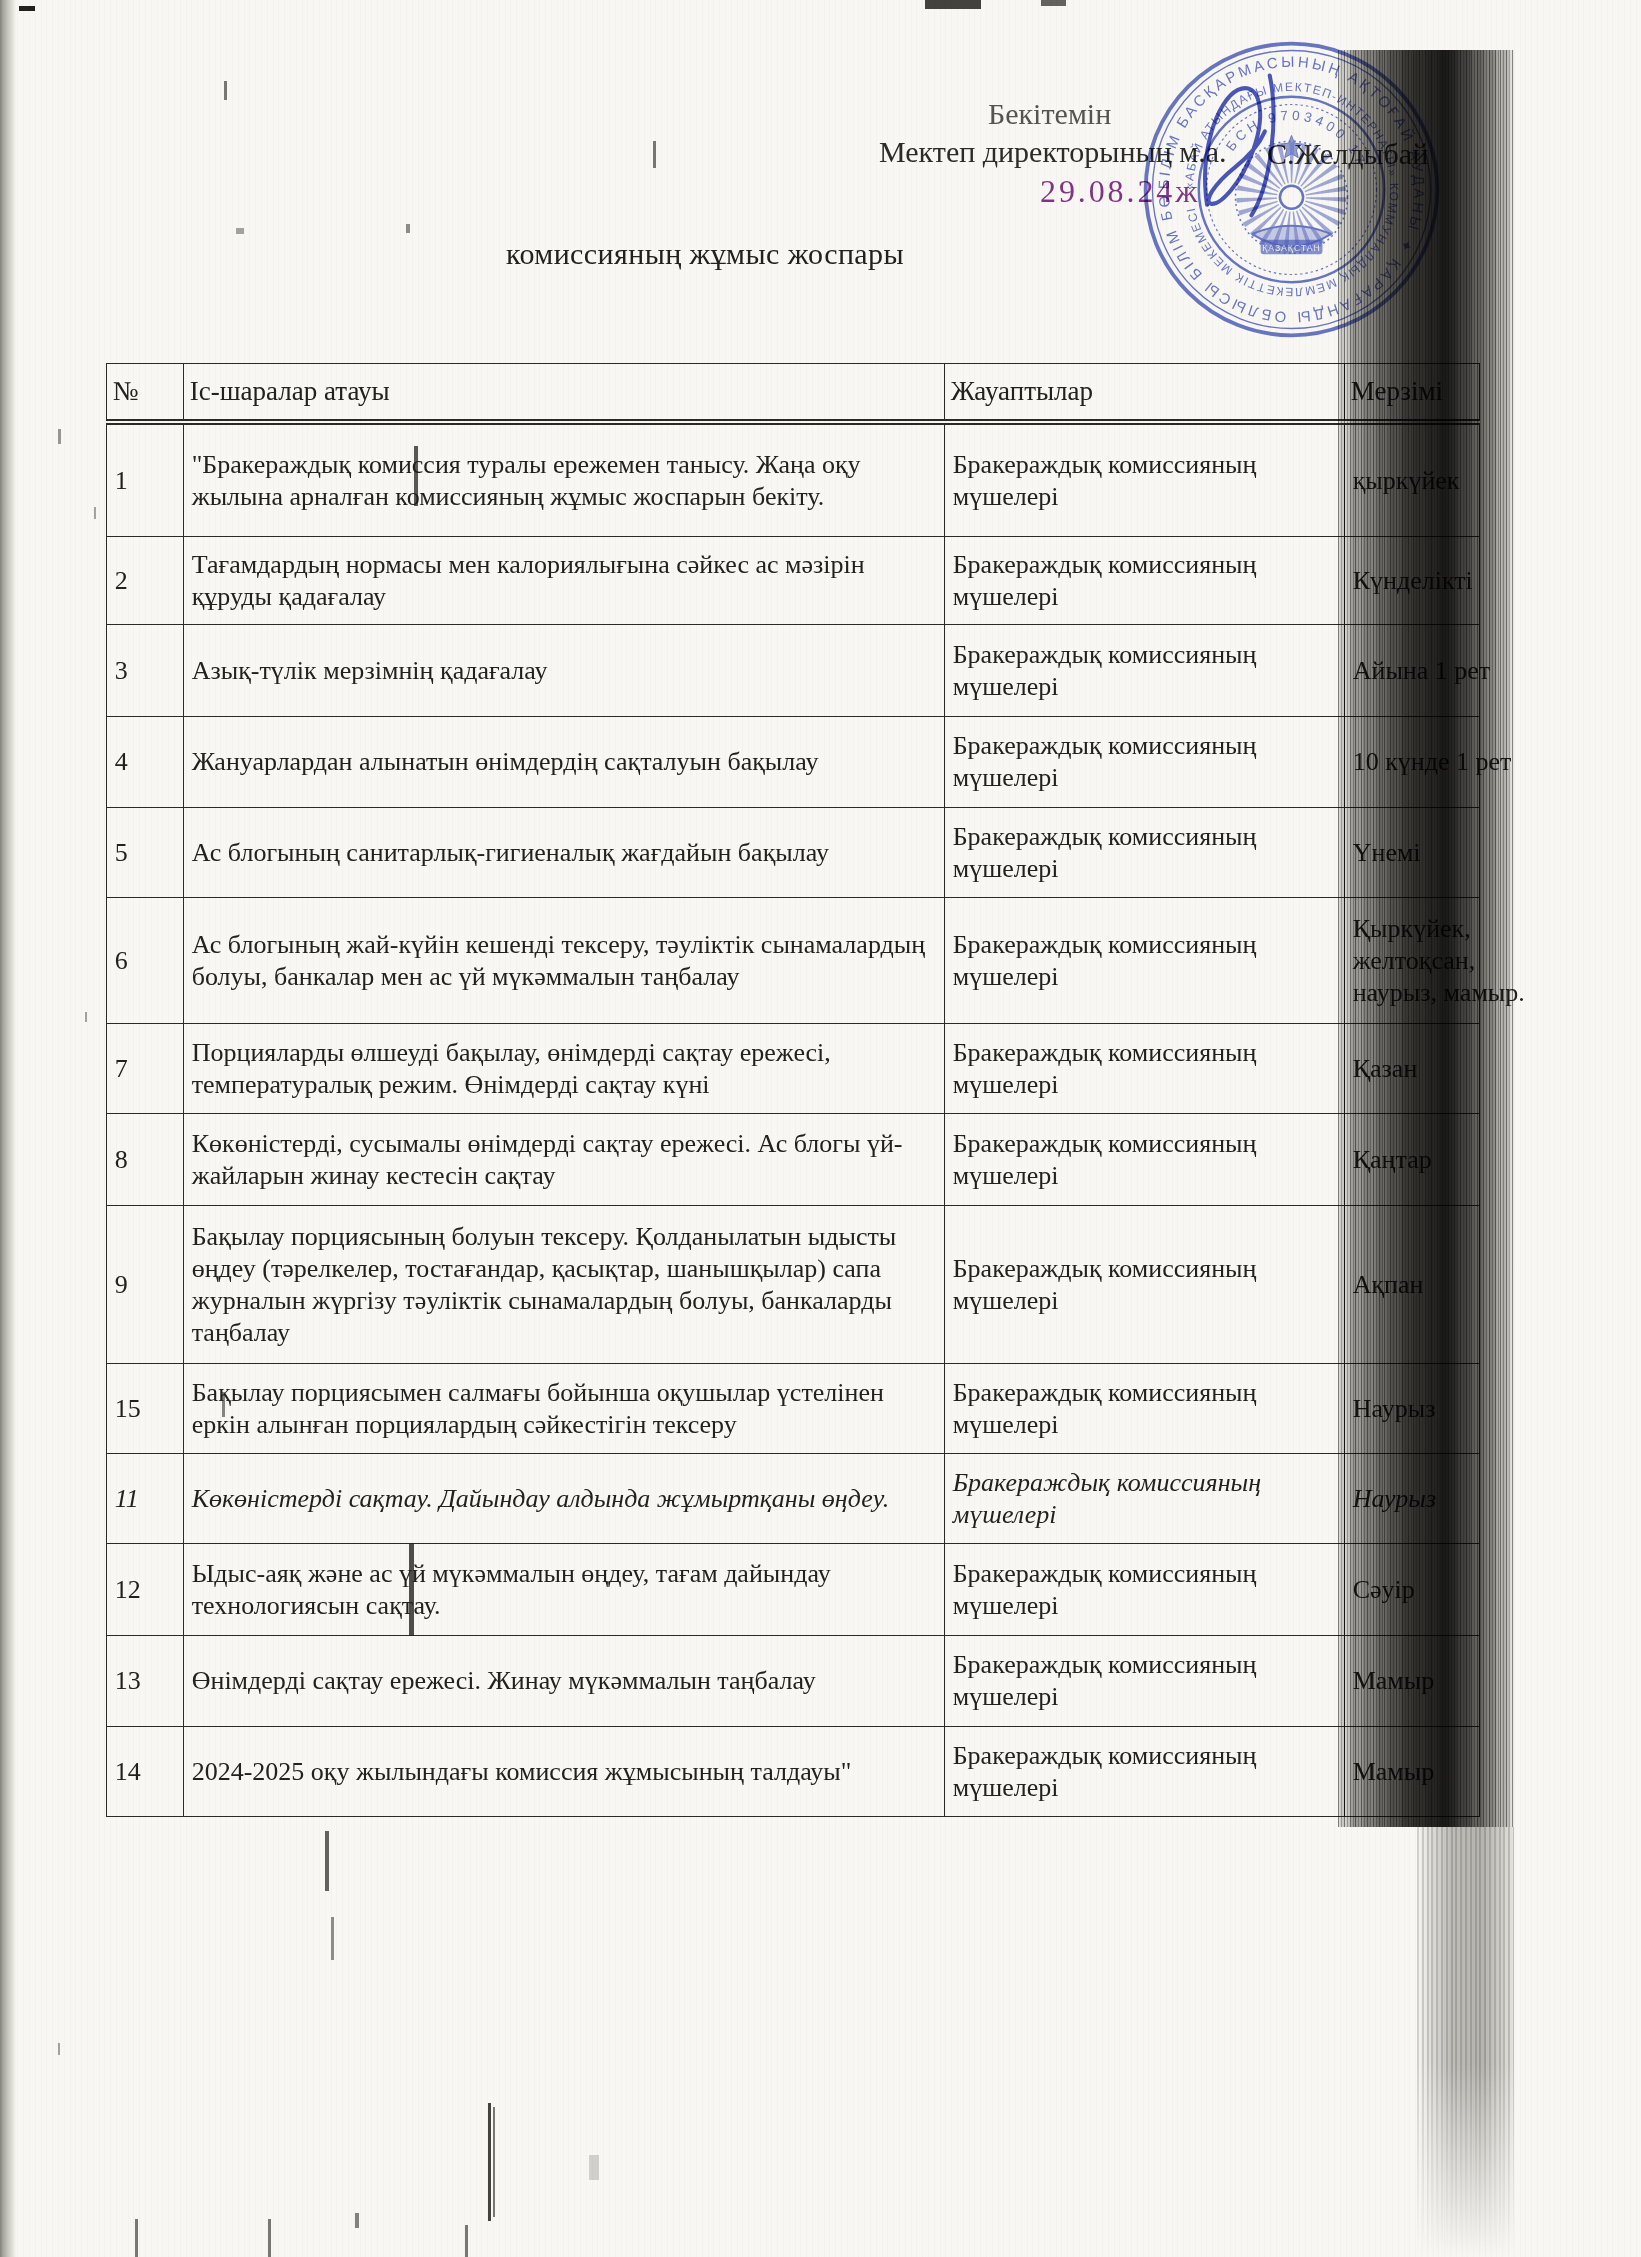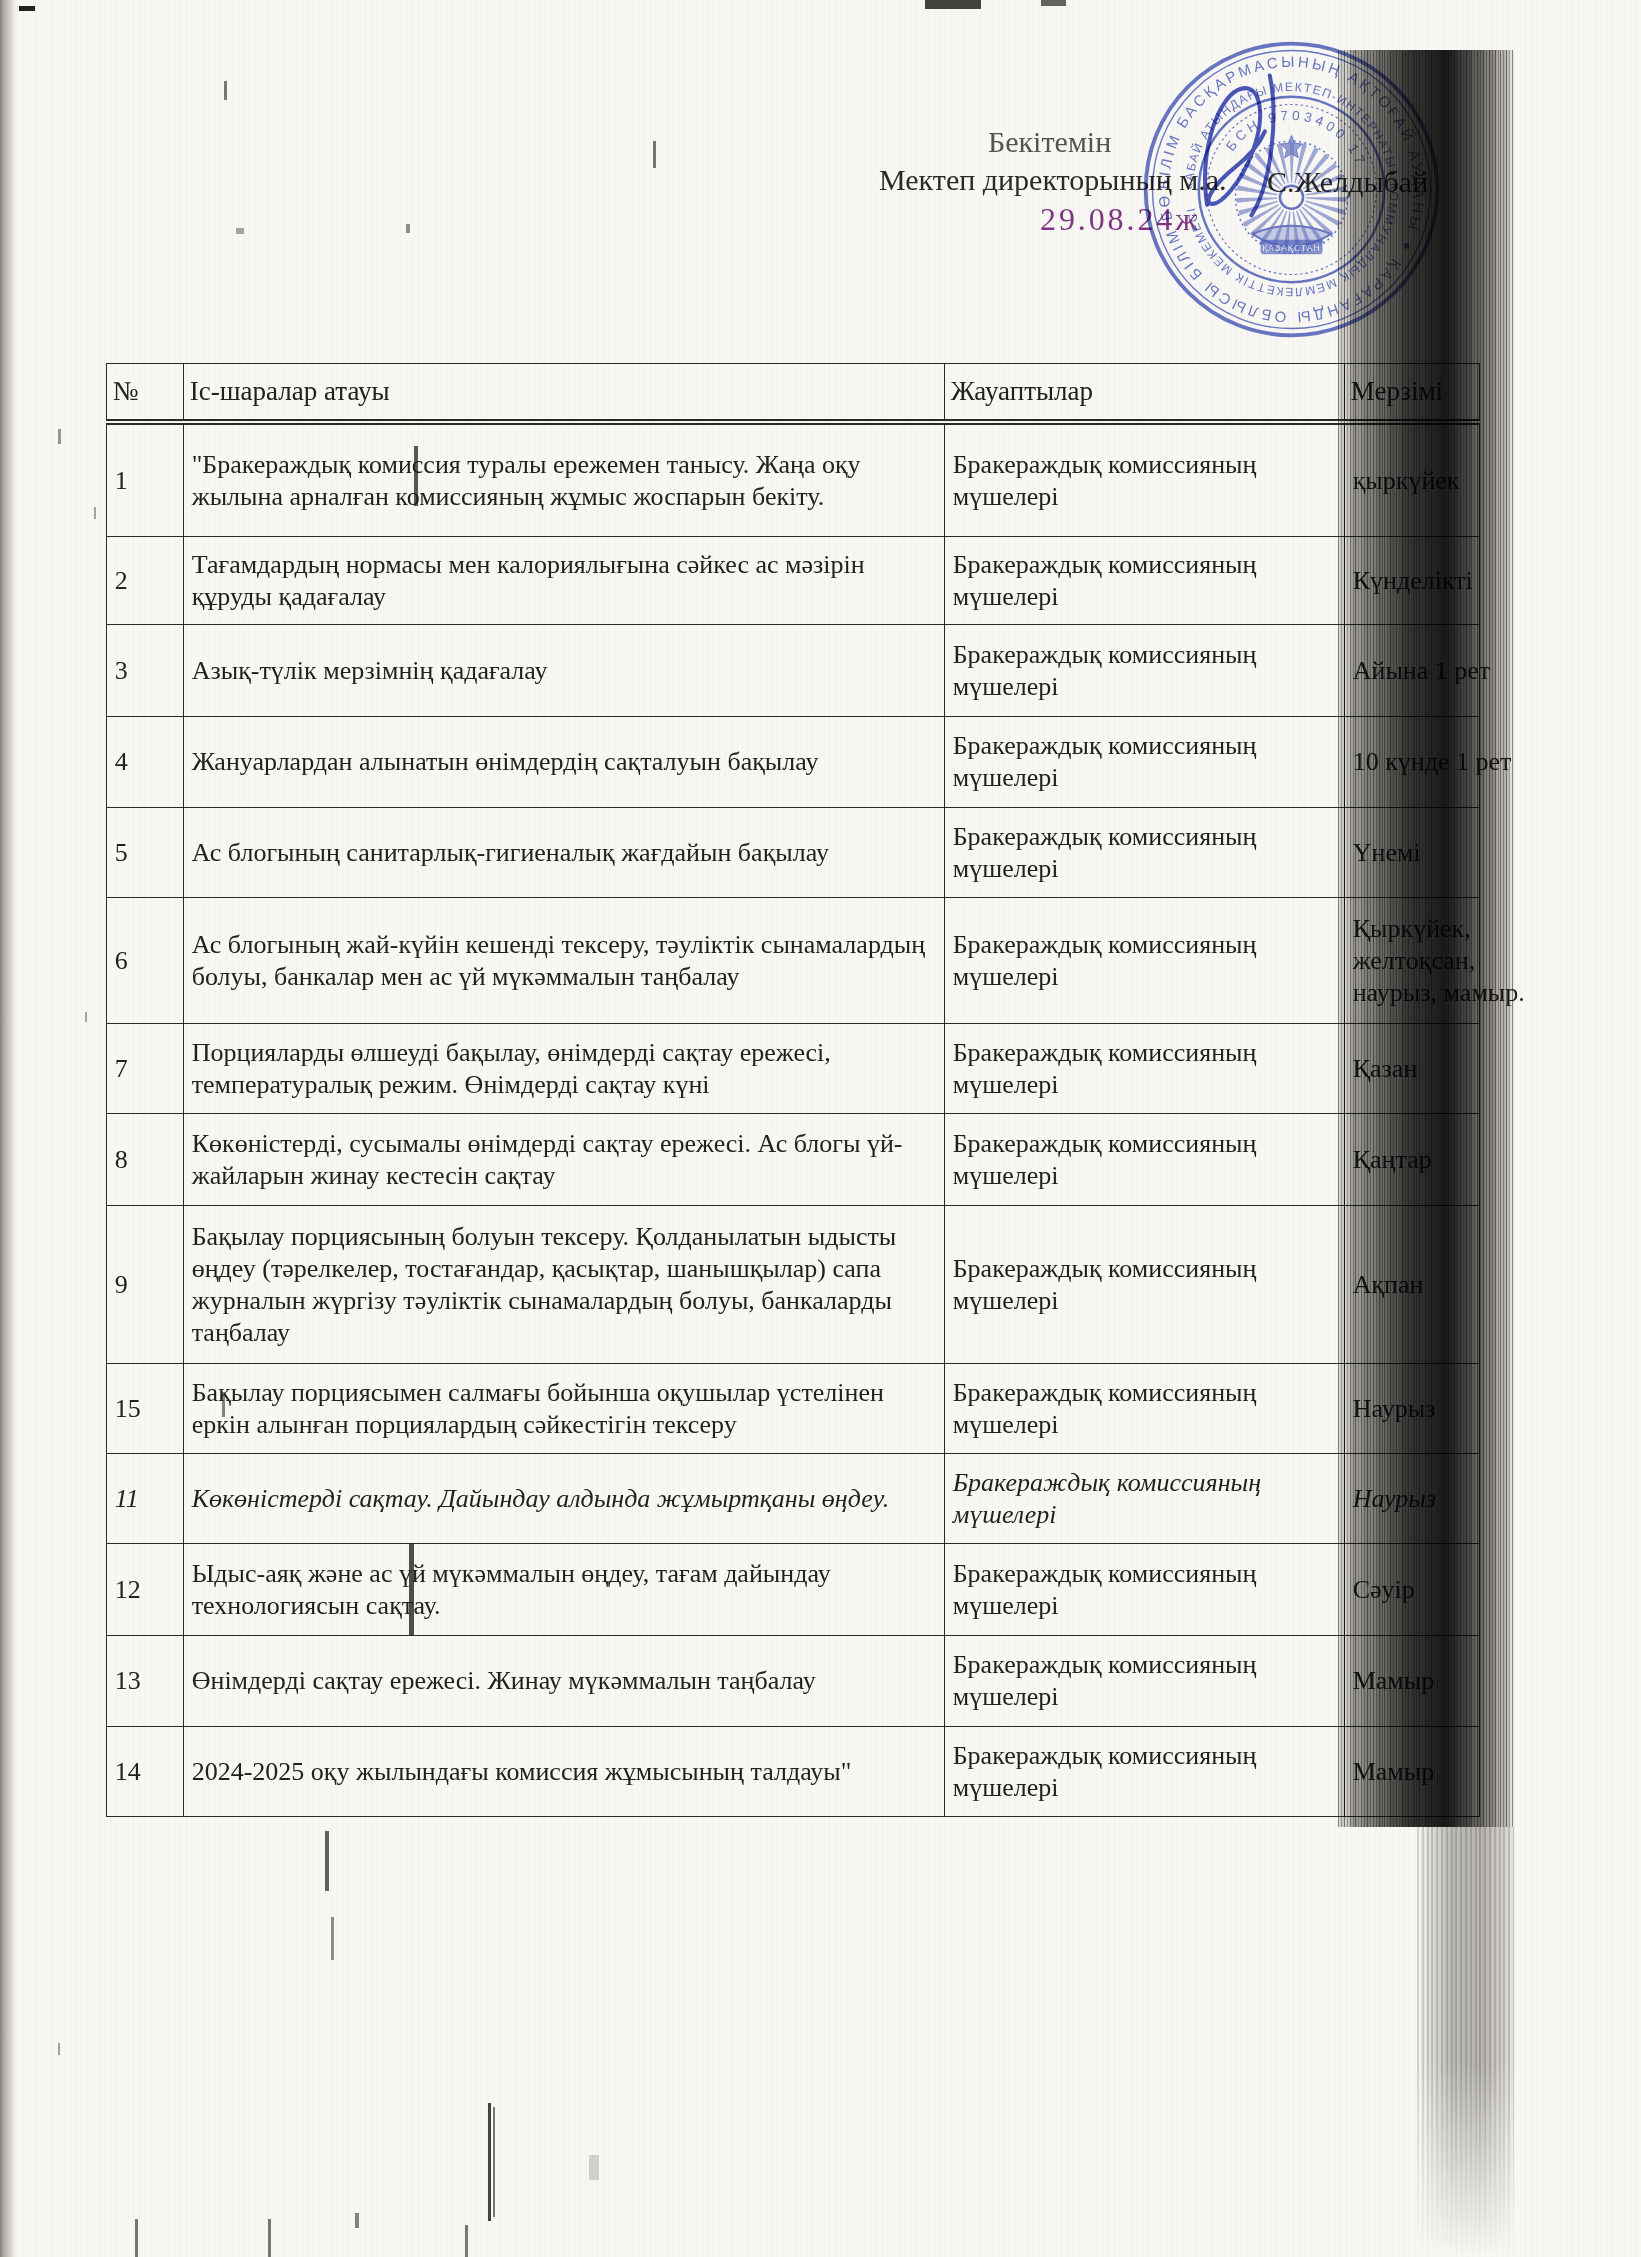--- a/index.html
+++ b/index.html
@@ -29,21 +29,21 @@
   .dark-band-tail{
     position:absolute;left:1417px;top:1827px;width:97px;height:431px;
     mix-blend-mode:multiply;pointer-events:none;
     background:
       repeating-linear-gradient(90deg,rgba(40,38,34,.18) 0 1.9px,rgba(0,0,0,0) 1.9px 4.8px),
       linear-gradient(90deg,rgba(60,58,52,0) 0%,rgba(60,58,52,.30) 35%,rgba(95,92,84,.42) 68%,rgba(150,146,136,.18) 100%);
     -webkit-mask-image:linear-gradient(to bottom,#000 55%,transparent 100%);
             mask-image:linear-gradient(to bottom,#000 55%,transparent 100%);
   }
   
-  .appr{position:absolute;white-space:nowrap;margin-top:28px;}
+  .appr{position:absolute;white-space:nowrap;}
   .appr-1{left:988px;top:97px;font-size:30px;color:#55554f;}
   .appr-2a{left:879px;top:135px;font-size:30px;color:#2c2b27;}
   .appr-2b{left:1267px;top:137px;font-size:30px;color:#2e2d29;}
   .appr-date{left:1040px;top:173px;font-size:32px;color:#701a75;letter-spacing:2.9px;opacity:.88;}
   
   .doc-title{
     position:absolute;left:145px;top:232px;width:1120px;text-align:center;
     font-size:30px;line-height:43px;color:#22211d;letter-spacing:0.4px;
   }
   
@@ -112,20 +112,21 @@
   </svg>
 
   <svg class="sign" width="145" height="164" viewBox="0 0 150 170">
     <g stroke="#3947b8" stroke-width="4.2" fill="none" stroke-linecap="round" opacity="0.9">
       <path d="M32,150 C24,96 42,42 64,31 C86,21 94,53 80,93 C68,127 46,151 36,149 C28,147 40,128 60,112 C74,101 86,88 92,74"></path>
       <path d="M97,16 C106,58 99,128 78,161"></path>
     </g>
   </svg>
 
   <div class="doc-title">
+    <div>комиссияның жұмыс  жоспары</div>
   </div>
 
   <table class="plan">
     <colgroup>
       <col style="width:77px">
         <col style="width:761px">
         <col style="width:400px">
         <col style="width:135px">
     </colgroup>
     <thead>

